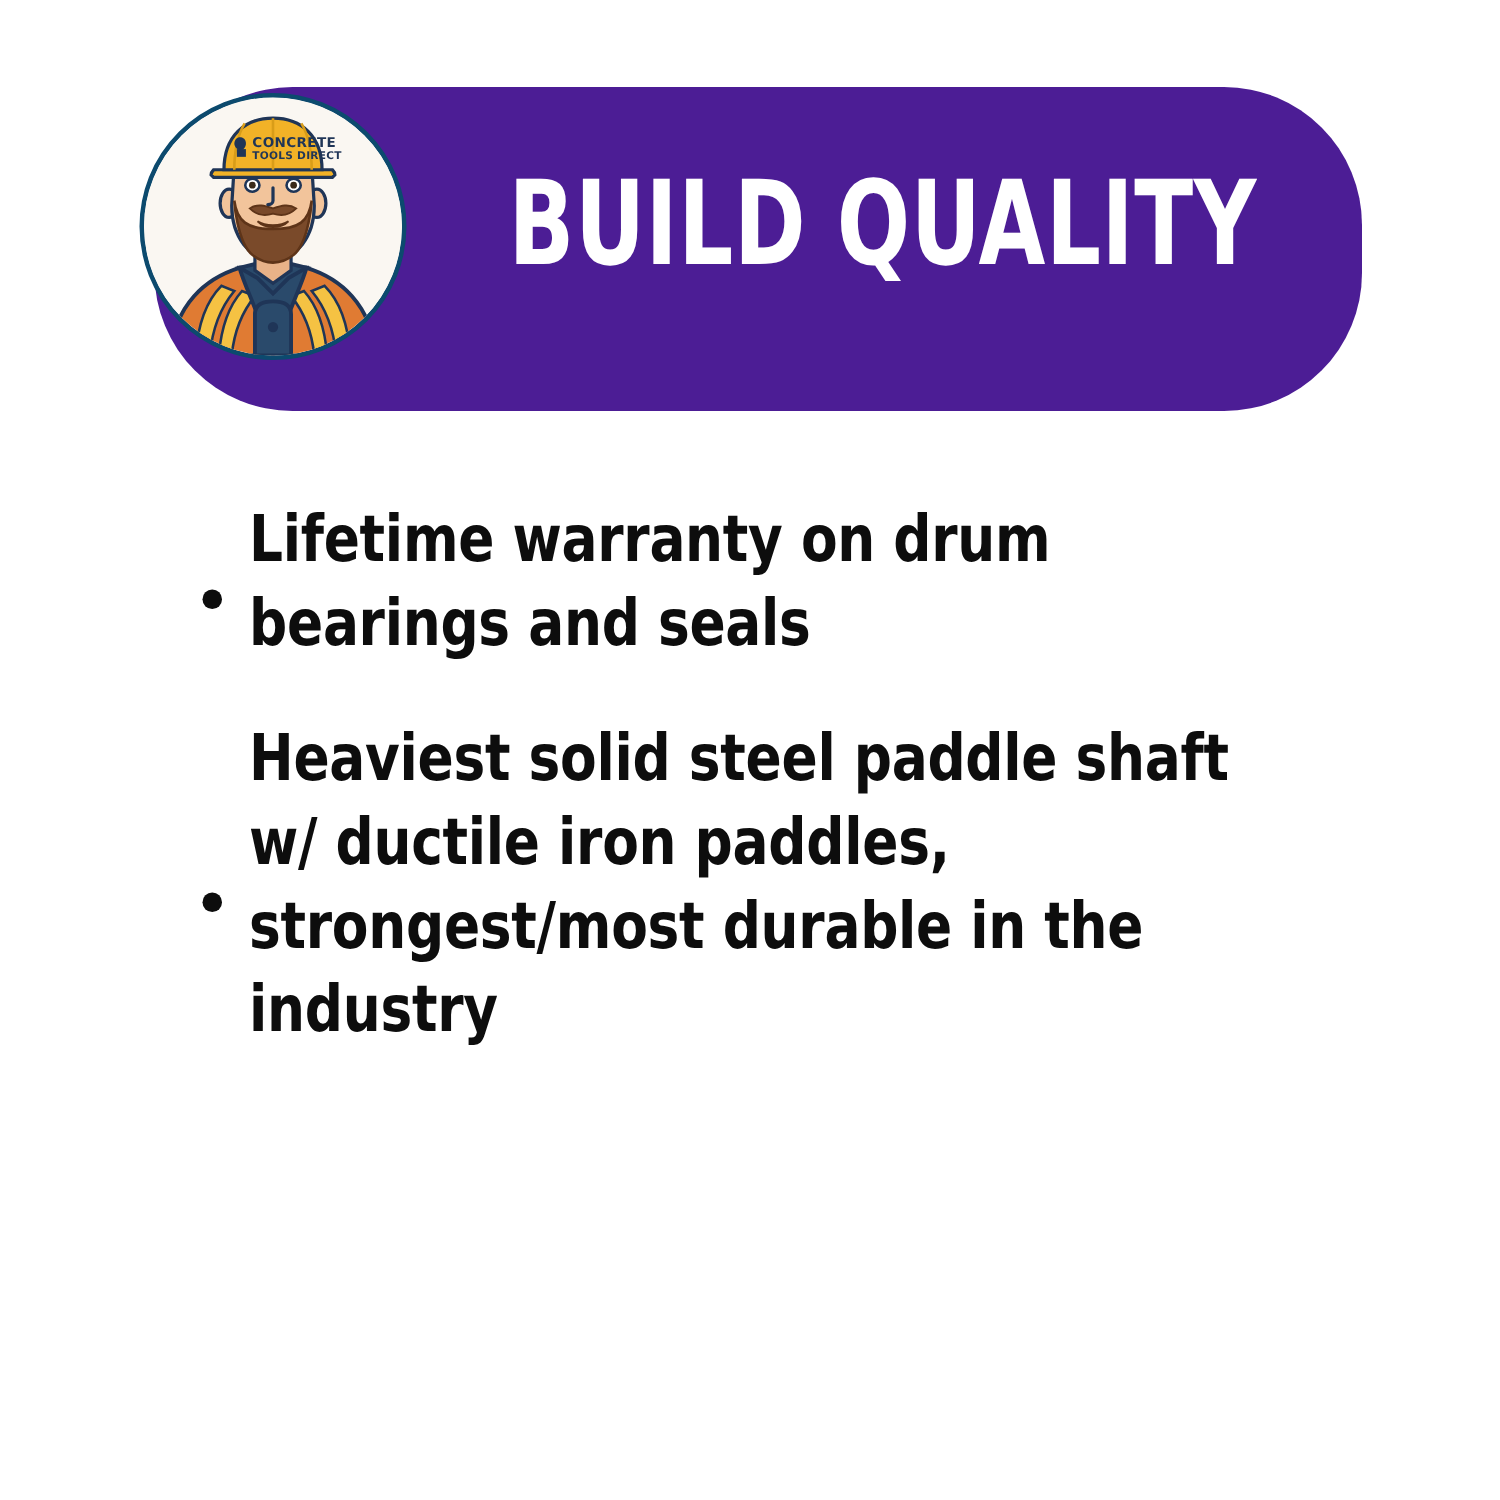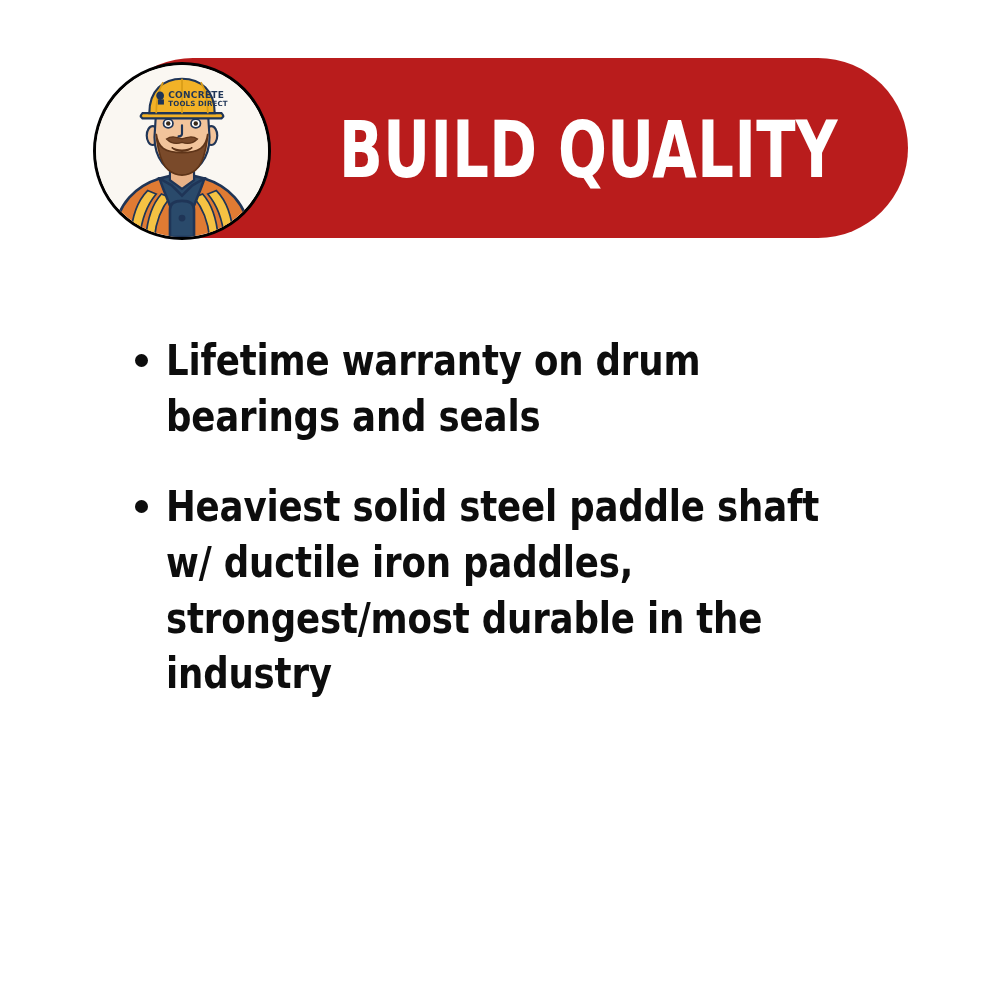--- a/index.html
+++ b/index.html
@@ -23,22 +23,22 @@
     height: 1000px;
     background: #ffffff;
   }
 
   
   .header-pill {
     position: absolute;
     left: 103px;
     top: 58px;
     width: 805px;
-    height: 180px;
-    background: #b91c1c;
+    height: 216px;
+    background: #4c1d95;
     border-radius: 92px;
   }
 
   .header-title {
     position: absolute;
     left: 236px;
     top: 0;
     height: 184px;
     display: flex;
     align-items: center;
@@ -55,39 +55,39 @@
 
   
   .avatar {
     position: absolute;
     left: 93px;
     top: 62px;
     width: 178px;
     height: 178px;
     border-radius: 50%;
     background: #faf7f2;
-    border: 3px solid #000000;
+    border: 3px solid #0c4a6e;
     overflow: hidden;
     z-index: 5;
   }
 
   .avatar svg { display: block; width: 100%; height: 100%; }
 
   
   .bullet-list {
     position: absolute;
     left: 135px;
     top: 333px;
     width: 790px;
   }
 
   .bullet-item {
     position: relative;
     display: flex;
-    align-items: flex-start;
+    align-items: center;
     margin-bottom: 34px;
   }
 
   .bullet-item:last-child { margin-bottom: 0; }
 
   .bullet-dot {
     flex: 0 0 auto;
     width: 13px;
     height: 13px;
     border-radius: 50%;

